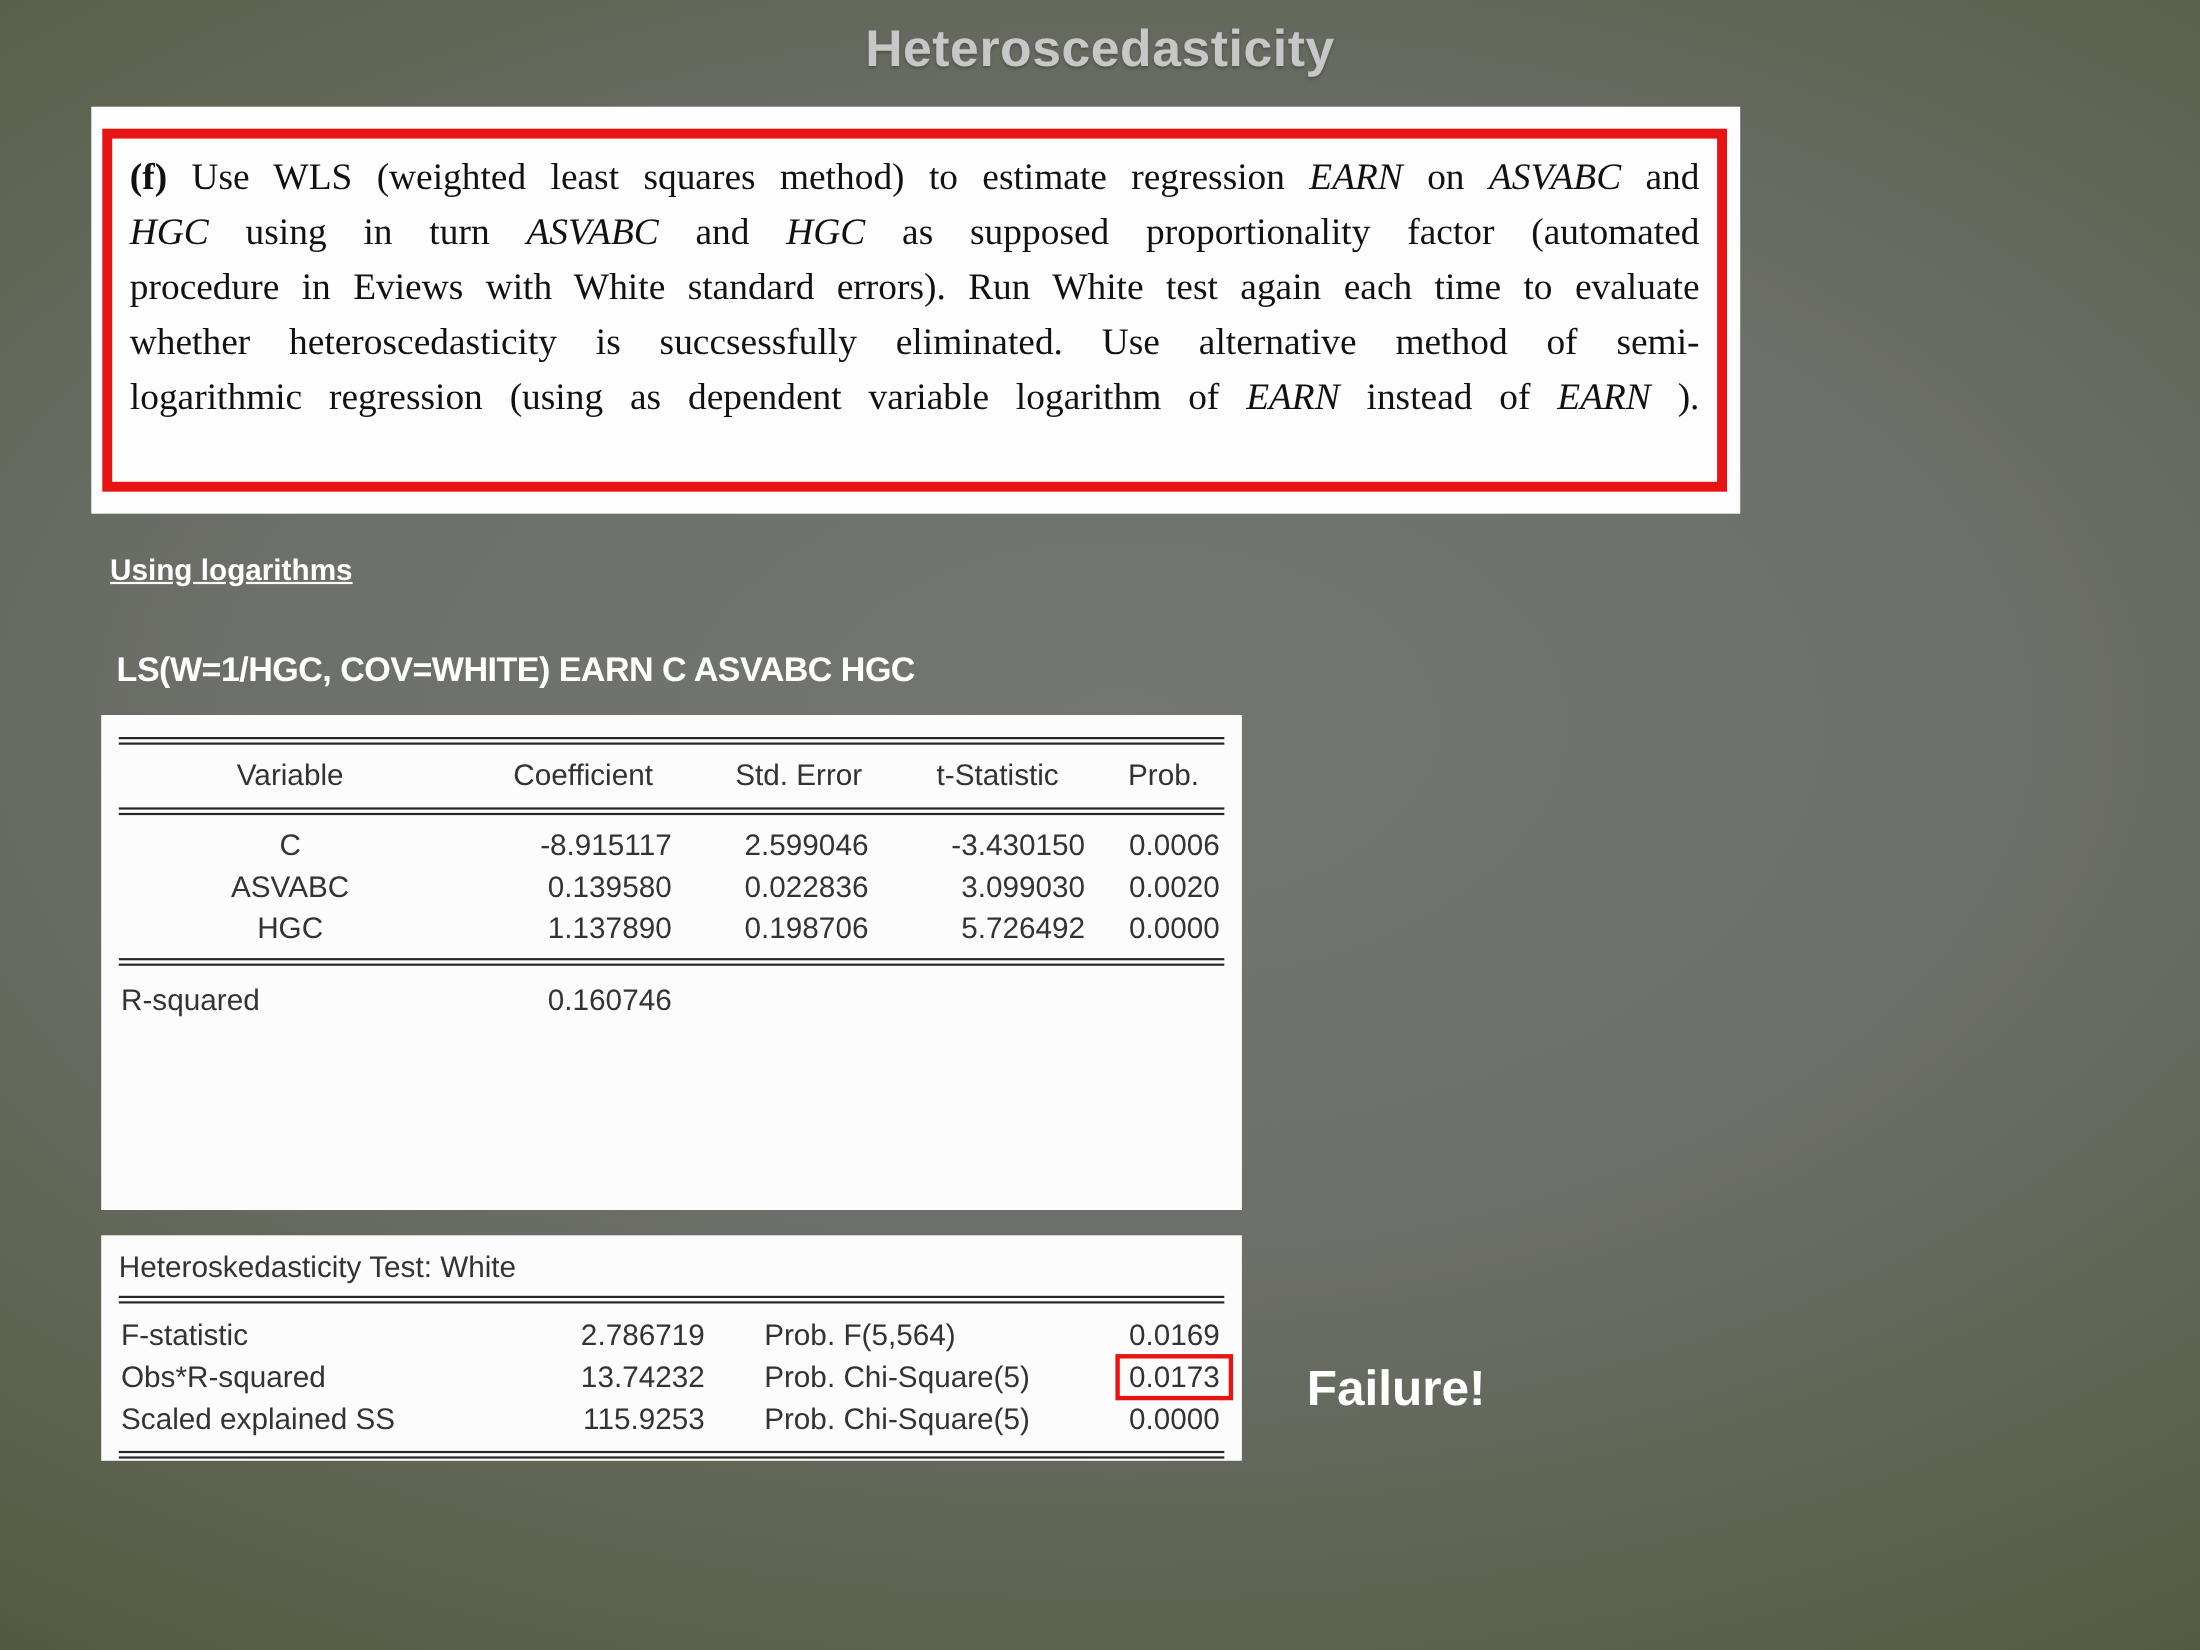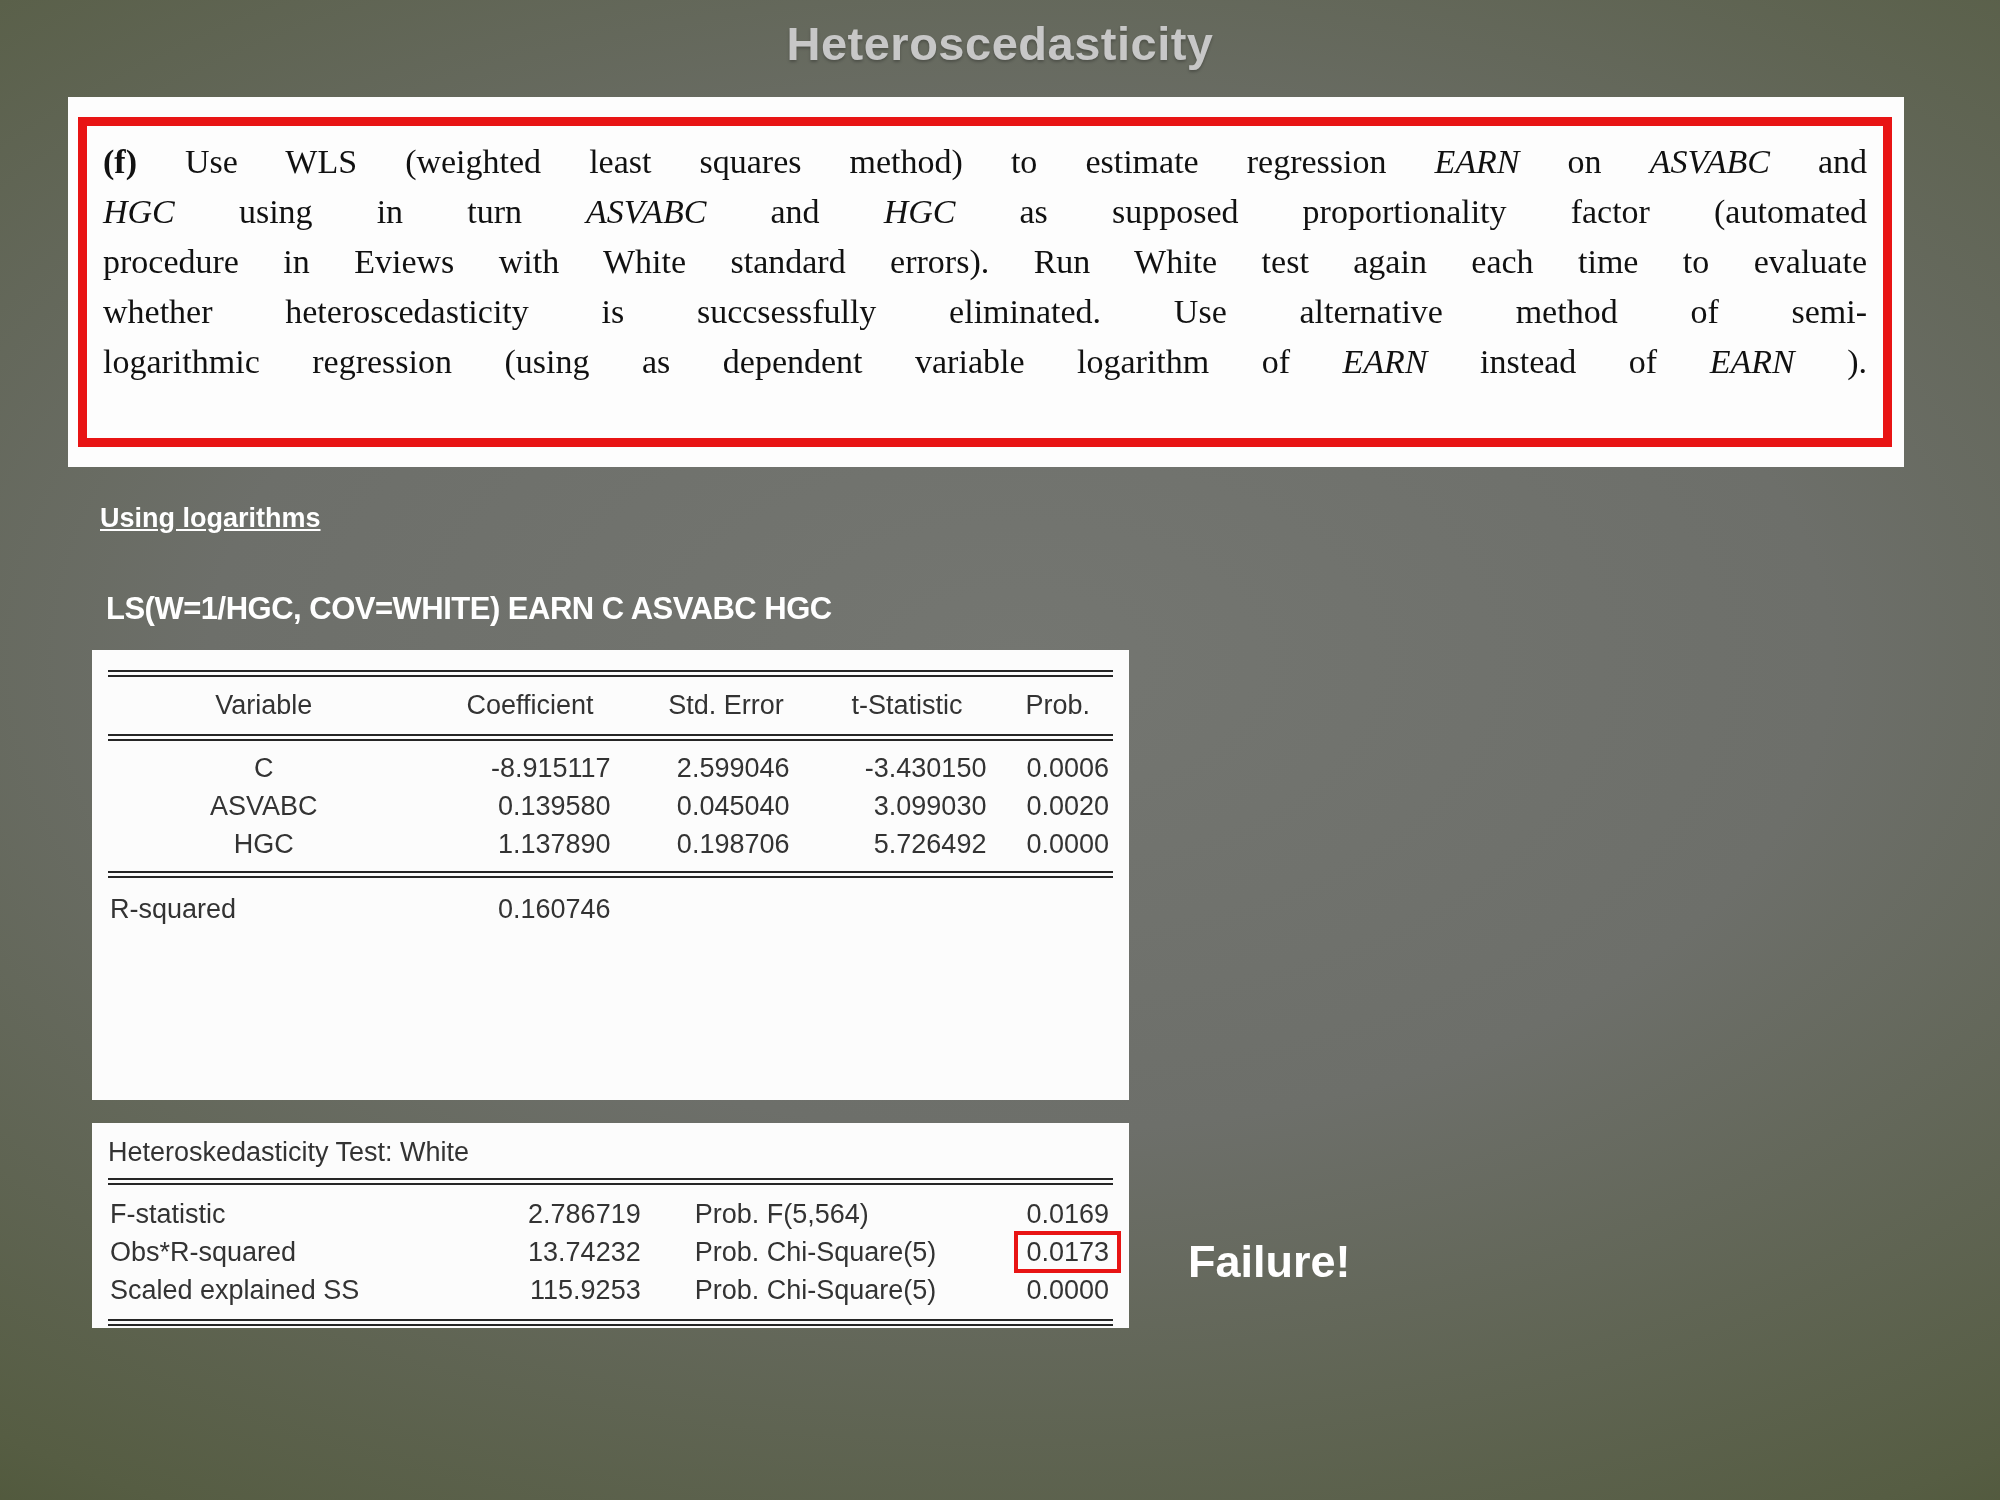--- a/index.html
+++ b/index.html
@@ -18,21 +18,21 @@
   }
   .title{
     position:absolute;top:16px;left:0;width:100%;
     text-align:center;
     font-size:47px;font-weight:bold;
     color:var(--title-gray,#c7c7c7);
     text-shadow:0 2px 3px rgba(0,0,0,0.25);
     letter-spacing:0.5px;
   }
   .task-box{
-    position:absolute;left:68px;top:97px;width:1836px;height:370px;
+    position:absolute;left:83px;top:97px;width:1499px;height:370px;
     background:#fdfdfd;
     box-sizing:border-box;
   }
   .task-frame{
     position:absolute;left:10px;right:12px;top:20px;bottom:20px;
     border:9px solid var(--accent-red,#e81414);
     box-sizing:border-box;
     padding:11px 16px 0 16px;
   }
   .task-text{
@@ -145,21 +145,21 @@
         <div class="reg-row">
           <span class="c0">C</span>
           <span class="c1">-8.915117</span>
           <span class="c2">2.599046</span>
           <span class="c3">-3.430150</span>
           <span class="c4">0.0006</span>
         </div>
         <div class="reg-row">
           <span class="c0">ASVABC</span>
           <span class="c1">0.139580</span>
-          <span class="c2">0.045040</span>
+          <span class="c2">0.022836</span>
           <span class="c3">3.099030</span>
           <span class="c4">0.0020</span>
         </div>
         <div class="reg-row">
           <span class="c0">HGC</span>
           <span class="c1">1.137890</span>
           <span class="c2">0.198706</span>
           <span class="c3">5.726492</span>
           <span class="c4">0.0000</span>
         </div>

